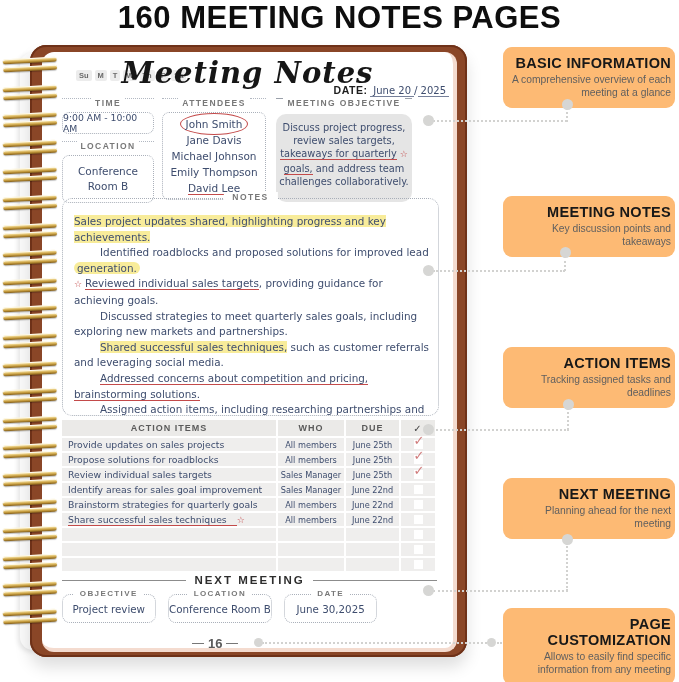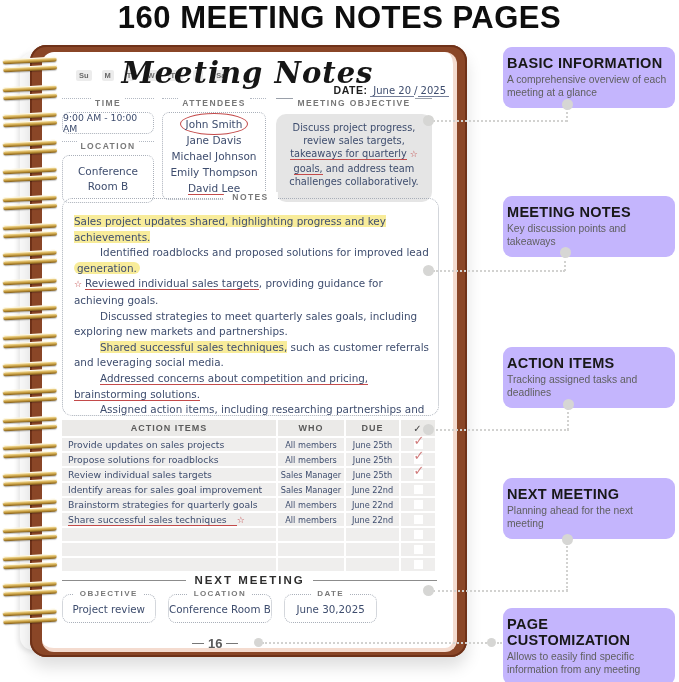--- a/index.html
+++ b/index.html
@@ -18,37 +18,37 @@
   
   .rings{position:absolute;left:0;top:0;width:60px;height:682px;z-index:6;}
   .ring{position:absolute;left:3px;width:54px;height:16px;transform:rotate(-3deg);}
   .ring .coil{height:5.4px;border-radius:3px;margin-bottom:2.6px;
         background:linear-gradient(180deg,#fdf4d0 0%,#ecd28a 30%,#c49a3c 65%,#7d5a1b 100%);
         box-shadow:0 1px 1px rgba(0,0,0,.25), inset 0 1px 0 rgba(255,255,255,.8);}
   
   .content{position:absolute;left:42px;top:52px;width:411px;height:596px;z-index:4;}
   .hw{font-family:"DejaVu Sans",sans-serif;color:#3e4d6e;}
   .lbl{color:#787878;font-size:8.5px;font-weight:700;letter-spacing:1.4px;}
-  .weekdays{position:absolute;left:34px;top:18px;display:flex;gap:10px;}
+  .weekdays{position:absolute;left:34px;top:18px;display:flex;gap:3px;}
   .day{background:#ececec;color:#6a6a6a;font-size:7.5px;font-weight:700;
        padding:1px 3px;border-radius:2px;}
   .script-title{position:absolute;left:0;top:4px;width:100%;text-align:center;
        font-family:"DejaVu Serif",serif;font-style:italic;font-weight:700;
        font-size:29px;color:#161616;letter-spacing:1px;}
   .date-row{position:absolute;right:4px;top:32px;font-size:10.5px;white-space:nowrap;}
   .date-row b{font-weight:800;color:#1d1d1d;letter-spacing:.5px;}
   .date-ul{border-bottom:1.2px solid #76809a;padding:0 3px;font-size:10px;}
   .leader{display:flex;gap:4px;}
   .leader .dl{flex:1;border-top:1.6px dotted #b2b8c2;}
   .leader .sl{flex:1;border-top:1.2px solid #9aa0aa;}
   .dotbox{border:1.5px dotted #aab0ba;border-radius:7px;}
   
   .col-tl{position:absolute;left:20px;top:46px;width:92px;}
   .col-att{position:absolute;left:120px;top:46px;width:104px;}
-  .col-obj{position:absolute;left:234px;top:46px;width:156px;}
+  .col-obj{position:absolute;left:234px;top:46px;width:136px;}
   .timebox{margin-top:4px;height:20px;display:flex;align-items:center;justify-content:center;
            font-size:9.3px;}
   .locbox{margin-top:4px;height:46px;display:flex;align-items:center;justify-content:center;
           text-align:center;font-size:10.5px;line-height:15px;}
   .attbox{margin-top:4px;height:86px;display:flex;flex-direction:column;align-items:center;
           justify-content:center;font-size:10.5px;line-height:16px;text-align:center;}
   .circled{border:1.4px solid #c34a4a;border-radius:50%;padding:4px 5px;}
   .redline{border-bottom:1.4px solid #c34a4a;}
   .objbox{margin-top:6px;background:#e5e5e5;border-radius:10px;min-height:74px;
           padding:7px 3px;text-align:center;font-size:9.8px;line-height:13.2px;}
@@ -89,22 +89,22 @@
   .nm-row{position:absolute;left:20px;top:542px;width:315px;display:flex;gap:12px;}
   .nm-box{position:relative;border:1.5px dotted #aab0ba;border-radius:8px;height:27px;
           display:flex;align-items:center;justify-content:center;font-size:10.3px;}
   .nm-box .nlab{position:absolute;top:-6px;left:50%;transform:translateX(-50%);
           background:#ffffff;padding:0 6px;white-space:nowrap;font-size:8px;}
   .nm-b1{width:114px;} .nm-b2{width:128px;} .nm-b3{width:113px;}
   .pageno{position:absolute;left:150px;top:584px;display:flex;align-items:center;gap:4px;
           color:#5a5a5a;font-size:13px;font-weight:700;}
   .pageno .d{width:12px;border-top:1.2px solid #777;}
   
-  .callout{position:absolute;left:503px;width:172px;background:#c4b5fd;border-radius:9px;
-           text-align:left;padding:8px 4px;box-sizing:border-box;}
+  .callout{position:absolute;left:503px;width:172px;background:#fdba74;border-radius:9px;
+           text-align:right;padding:8px 4px;box-sizing:border-box;}
   .callout .ct{font-size:14.5px;font-weight:800;color:#181818;letter-spacing:.3px;}
   .callout .cs{font-size:10.3px;color:#5f5f5f;line-height:12.8px;margin-top:3px;}
   
   .dotline-h{position:absolute;border-top:2px dotted #d2d2d0;}
   .dotline-v{position:absolute;border-left:2px dotted #d2d2d0;}
   .cdot{position:absolute;width:11px;height:11px;border-radius:50%;background:#d6d6d4;z-index:7;}
   .cdot.small{width:9px;height:9px;}
 </style>
 </head>
 <body>

